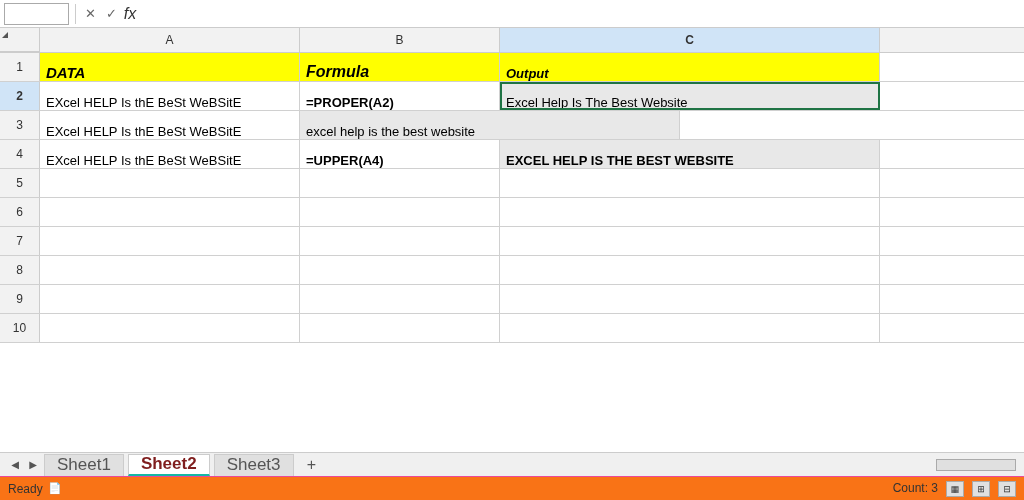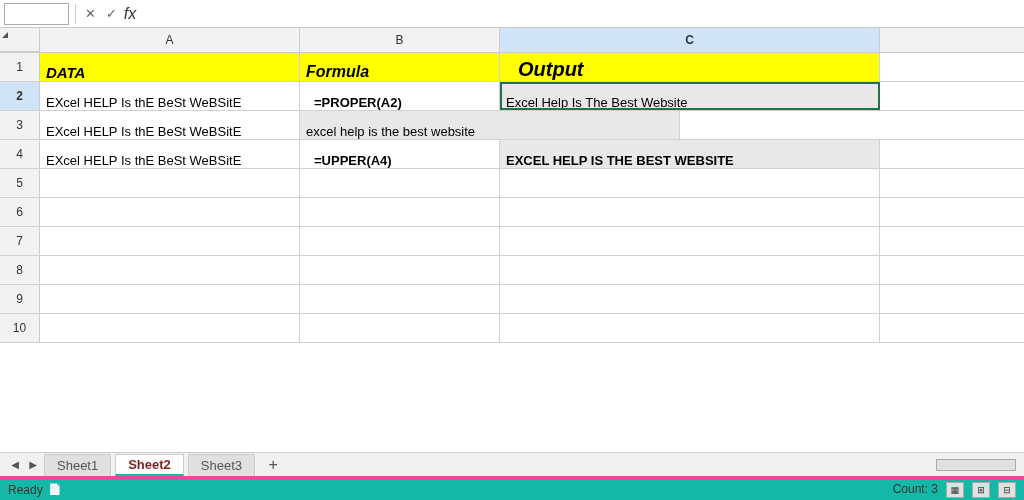--- a/index.html
+++ b/index.html
@@ -148,28 +148,27 @@
     }
 
     
     .col-a { width: 260px; min-width: 260px; }
     .col-b { width: 200px; min-width: 200px; }
     .col-c { width: 380px; min-width: 380px; }
 
     
     .formula-text {
       font-weight: bold;
-      margin-left: 8px;
     }
 
     
     .status-bar {
       height: 24px;
-      background: #14b8a6;
-      border-top: 3px solid #ec4899;
+      background: #f97316;
+      border-top: 1px solid #ec4899;
       display: flex;
       align-items: center;
       padding: 0 8px;
       font-size: 12px;
       color: #333;
       justify-content: space-between;
     }
     .status-left {
       display: flex;
       align-items: center;
@@ -178,21 +177,21 @@
     .status-right {
       display: flex;
       gap: 8px;
     }
     .sheet-tab {
       height: 22px;
       padding: 0 12px;
       border: 1px solid #ccc;
       border-bottom: none;
       background: #e0e0e0;
-      font-size: 13px;
+      font-size: 17px;
       cursor: pointer;
       display: flex;
       align-items: center;
       color: #555;
     }
     .sheet-tab.active {
       background: #fff;
       color: #7f1d1d;
       font-weight: bold;
       border-bottom: 2px solid #14b8a6;
@@ -281,21 +280,21 @@
 
     <div class="grid-row">
       <div class="row-header">1</div>
       <div class="cell col-a yellow-bg">
         <span style="font-weight:bold; font-style:italic; font-size:15px; font-family: Arial, sans-serif;">DATA</span>
       </div>
       <div class="cell col-b yellow-bg">
         <span style="font-weight:bold; font-style:italic; font-size:16px;">Formula</span>
       </div>
       <div class="cell col-c yellow-bg">
-        <span style="font-weight:bold; font-style:italic; font-size:20px;margin-left:12px;">Output</span>
+        <span style="font-weight:bold; font-style:italic; font-size:13px;">Output</span>
       </div>
     </div>
 
     <div class="grid-row">
       <div class="row-header selected">2</div>
       <div class="cell col-a">
         <span>EXcel HELP Is thE BeSt WeBSitE</span>
       </div>
       <div class="cell col-b">
         <span class="formula-text">=PROPER(A2)</span>

